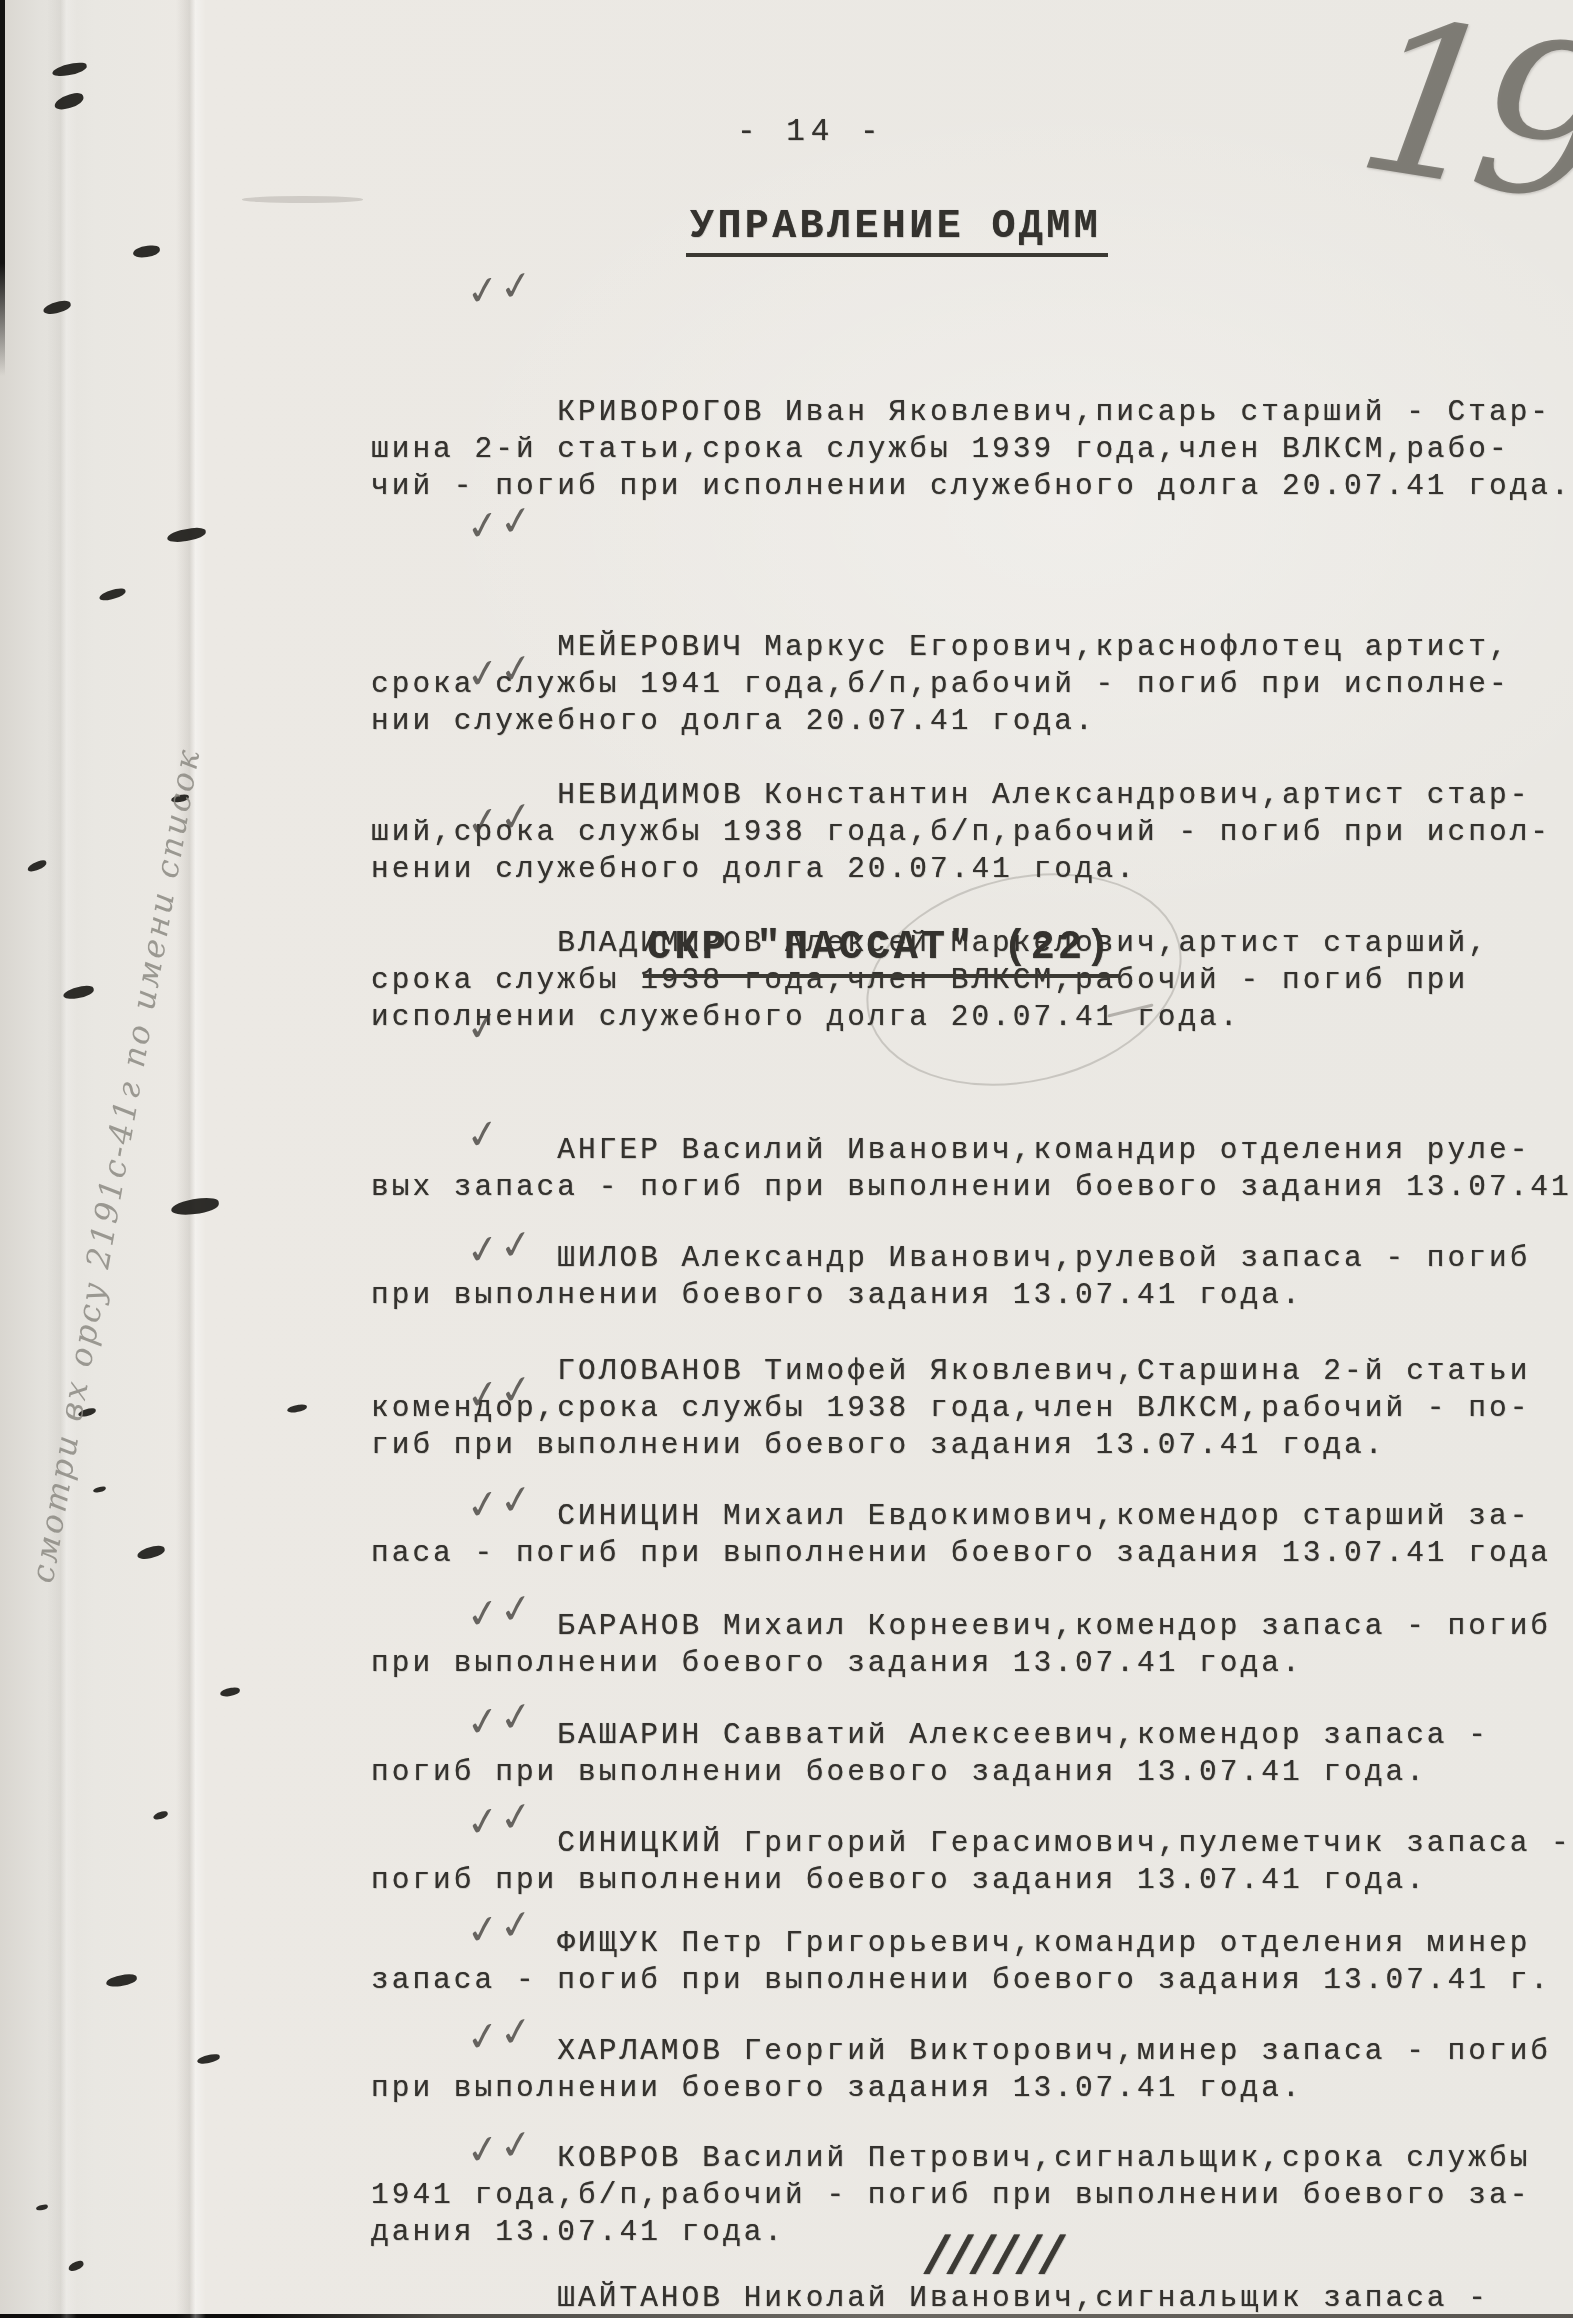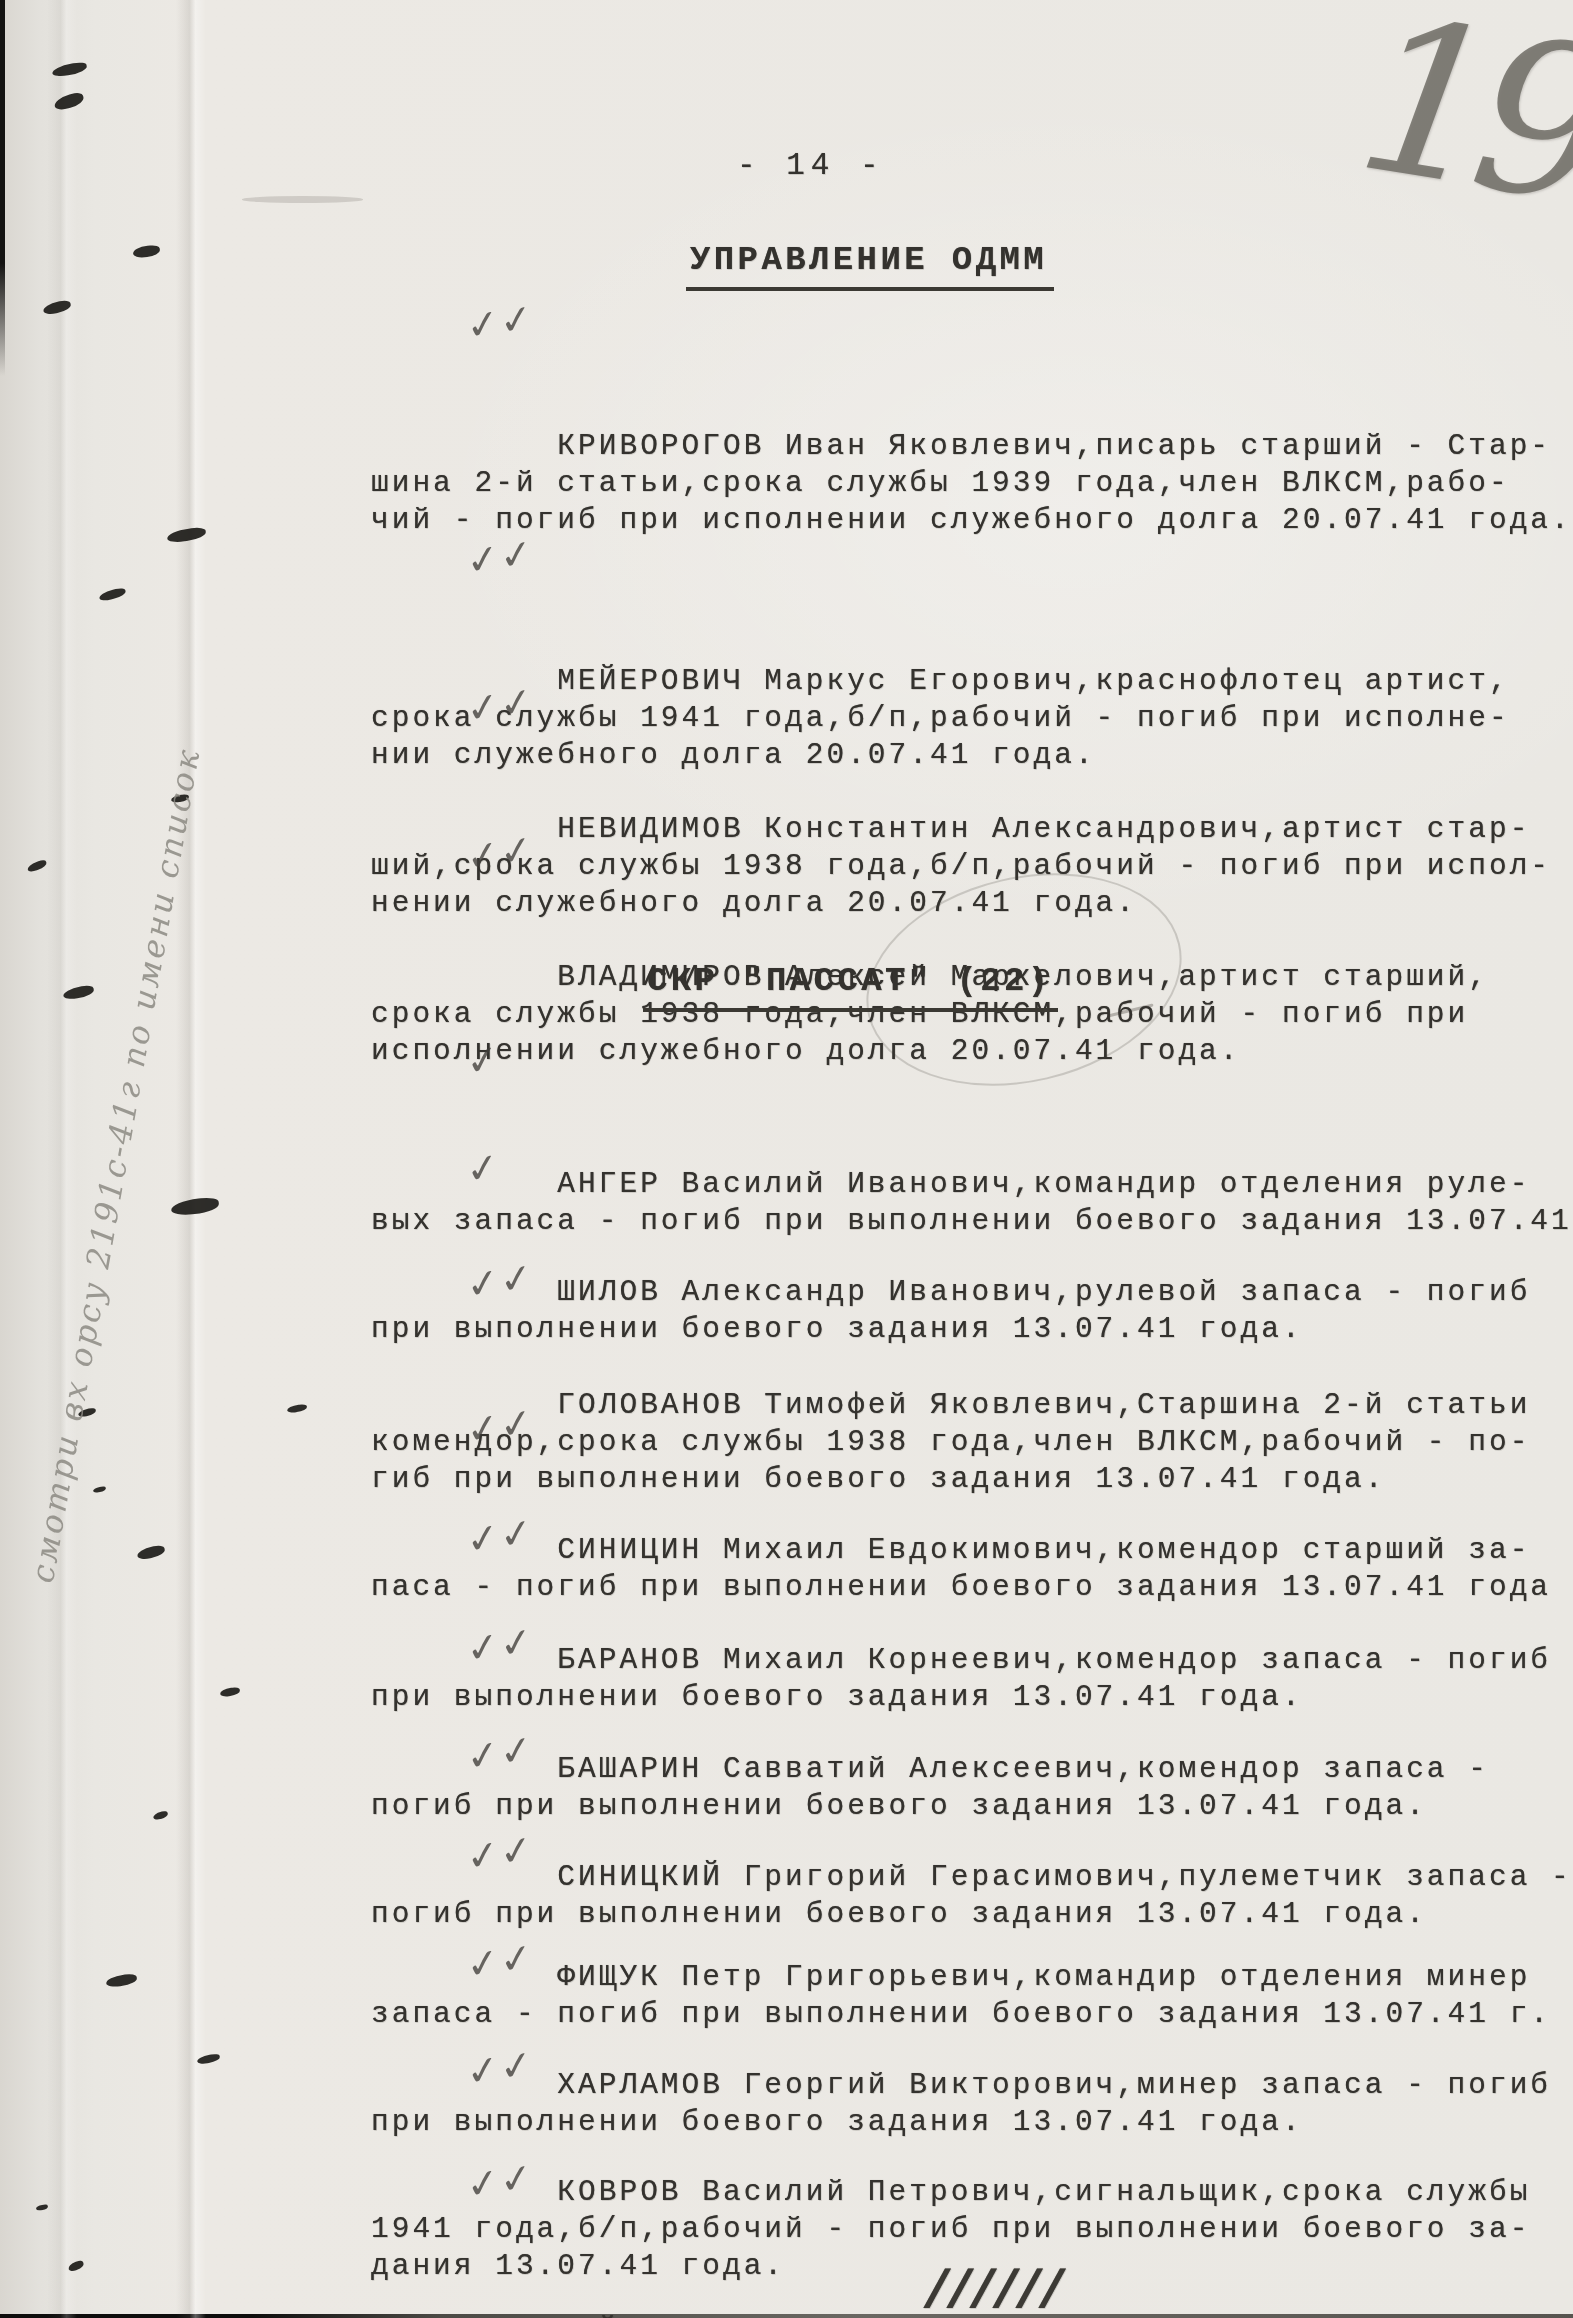--- a/index.html
+++ b/index.html
@@ -18,23 +18,23 @@
     background:linear-gradient(180deg,#141312 0 70%,rgba(20,19,18,0) 100%);}
   .bottom-edge{position:absolute;left:0;bottom:0;width:100%;height:4.7px;
     background:linear-gradient(90deg,#0e0d0c 0 16%,#4c4a45 28%,#6b6862 55%,#57544f 100%);}
   .fold-line{position:absolute;top:0;width:29.5px;height:100%;
     background:linear-gradient(90deg,rgba(118,113,105,0) 0,rgba(118,113,105,0.16) 45%,rgba(255,255,255,0.35) 65%,rgba(118,113,105,0) 100%);}
   .speck{position:absolute;background:#181714;border-radius:62% 38% 55% 45%;opacity:.9;}
   .smudge{position:absolute;background:rgba(120,116,108,0.25);border-radius:50%;}
   
   .typed{position:absolute;white-space:pre-wrap;
     font-size:29.5px;line-height:37px;letter-spacing:3px;
-    color:#34322e;text-shadow:0 0 0.7px rgba(42,40,36,.6),0.7px 0.7px 0 rgba(42,40,36,.12);margin-top:34px;}
+    color:#34322e;text-shadow:0 0 0.7px rgba(42,40,36,.6),0.7px 0.7px 0 rgba(42,40,36,.12);}
   .pageno{font-size:31px;letter-spacing:6px;}
-  .heading{font-weight:bold;font-size:34px;letter-spacing:3.4px;
+  .heading{font-weight:bold;font-size:40px;letter-spacing:3.4px;
     padding:0 6.7px 8px 4px;border-bottom:4.7px solid #3b3933;white-space:pre;}
   .entry{position:absolute;left:371px;width:1205px;}
   .entry .txt{white-space:pre-wrap;}
   .check{position:absolute;left:95px;top:-13.4px;
     font-family:"DejaVu Sans","DejaVu Serif",sans-serif;
     font-size:40px;color:rgba(64,62,58,.78);letter-spacing:0px;
     transform:rotate(-8deg);text-shadow:none;}
   .slashes{font-size:54px;letter-spacing:-9.4px;font-weight:bold;color:#3c3a35;}
   
   .corner-number{position:absolute;left:1362px;top:-13.4px;

